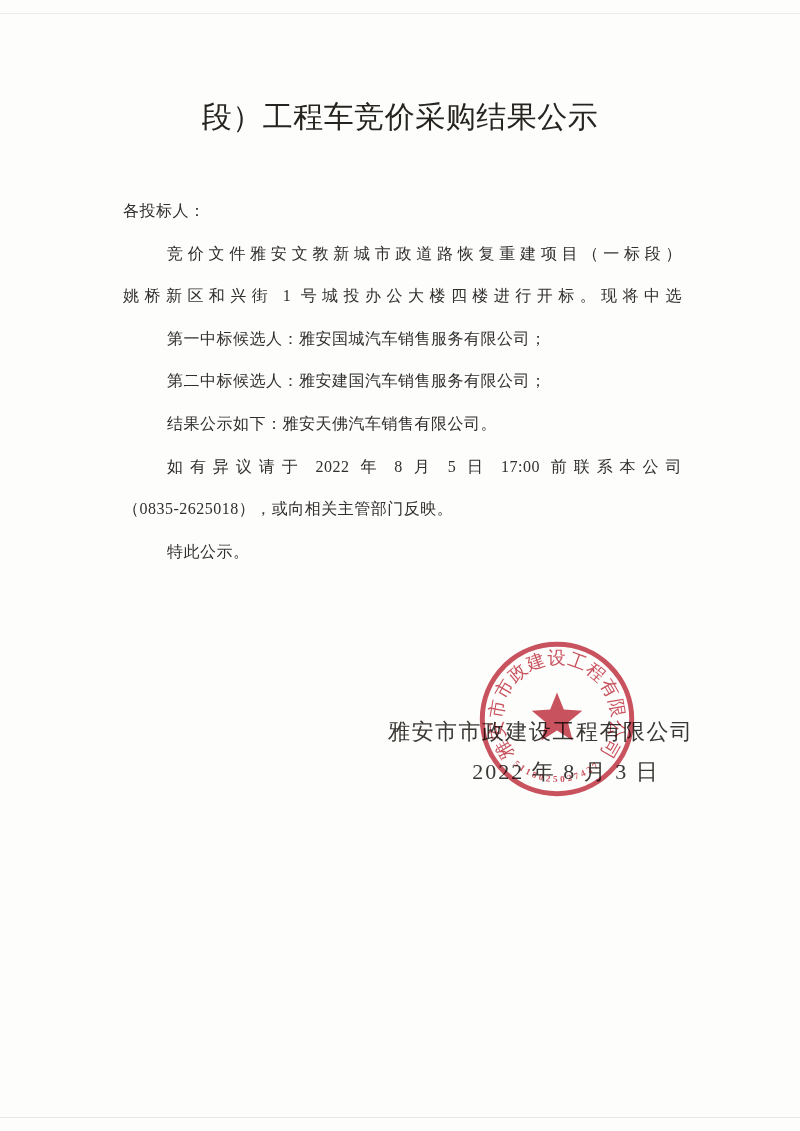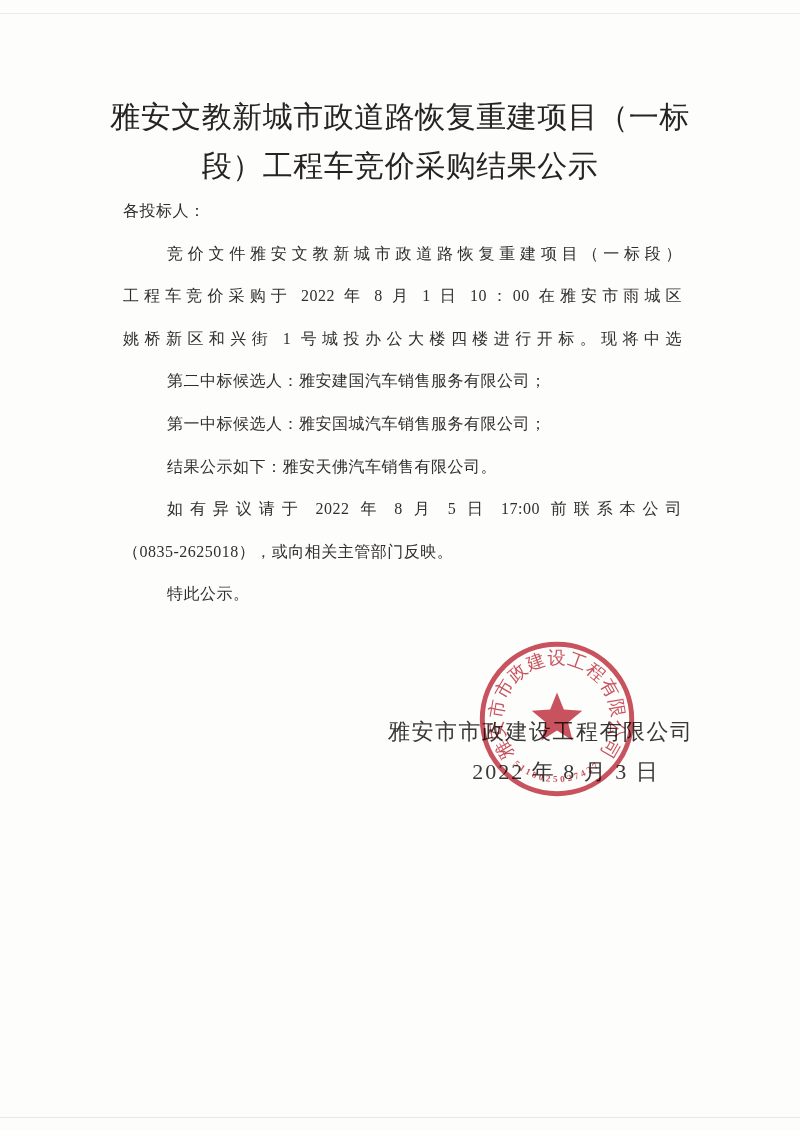--- a/index.html
+++ b/index.html
@@ -105,35 +105,33 @@
 </style>
 </head>
 <body>
 
 <div class="page">
 
   <div class="hairline top"></div>
   <div class="hairline bottom"></div>
 
   <h1 class="title">
-    <span>雅安文教新城市政道路恢复重建项目（一标</span>
     <span>段）工程车竞价采购结果公示</span>
   </h1>
 
   <div class="content">
     <div class="line">各投标人：</div>
 
     <div class="line jfull ind"><span>竞价文件</span><span class="u">雅安文教新城市政道路恢复重建项目（一标段）</span></div>
 
-    <div class="line jfull"><span class="u">工程车竞价采购</span><span>于 2022 年 8 月 1 日 10：00 在雅安市雨城区</span></div>
 
     <div class="line jfull">姚桥新区和兴街 1 号城投办公大楼四楼进行开标。现将中选</div>
 
+    <div class="line ind">第一中标候选人：雅安国城汽车销售服务有限公司；</div>
     <div class="line ind">第二中标候选人：雅安建国汽车销售服务有限公司；</div>
-    <div class="line ind">第一中标候选人：雅安国城汽车销售服务有限公司；</div>
     <div class="line ind">结果公示如下：雅安天佛汽车销售有限公司。</div>
 
     <div class="line jfull ind">如有异议请于 2022 年 8 月 5 日 17:00 前联系本公司</div>
     <div class="line">（0835-2625018），或向相关主管部门反映。</div>
 
     <div class="line ind">特此公示。</div>
   </div>
 
   <div class="sig">
     <div class="company">雅安市市政建设工程有限公司</div>

